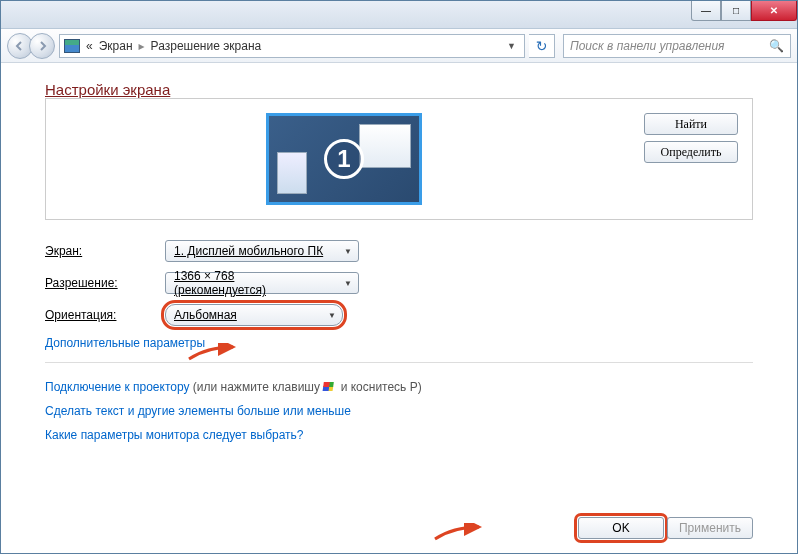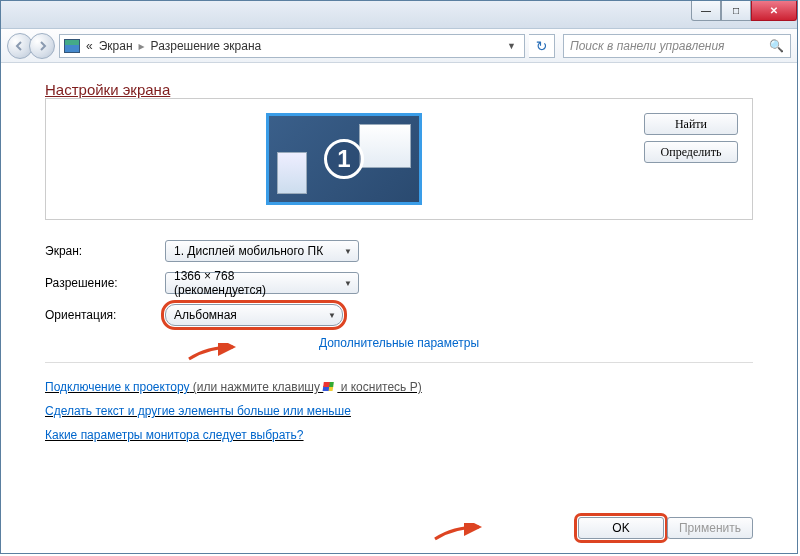--- a/index.html
+++ b/index.html
@@ -31,40 +31,40 @@
 
 .preview-area { border: 1px solid #ccc; padding: 14px; display: flex; align-items: flex-start; gap: 16px; margin-bottom: 20px; }
 .preview-left { flex: 1; display: flex; justify-content: center; }
 .monitor { width: 156px; height: 92px; border: 3px solid #3a9de8; background: linear-gradient(135deg, #3a5f8a, #2a4a70); position: relative; display: flex; align-items: center; justify-content: center; }
 .mon-left { position: absolute; left: 8px; bottom: 8px; width: 30px; height: 42px; background: linear-gradient(to bottom, #eef, #cde); border: 1px solid #9ab; }
 .mon-right { position: absolute; right: 8px; top: 8px; width: 52px; height: 44px; background: linear-gradient(to bottom, #fff, #e4ecf4); border: 1px solid #9ab; }
 .mon-num { width: 40px; height: 40px; border-radius: 50%; border: 3px solid #fff; color: #fff; font-size: 24px; font-weight: bold; display: flex; align-items: center; justify-content: center; z-index: 2; background: rgba(40,70,110,0.5); }
 .side-btns { display: flex; flex-direction: column; gap: 6px; }
 .std-btn { min-width: 94px; height: 22px; border: 1px solid #8a9aaa; border-radius: 3px; background: linear-gradient(to bottom, #fdfdfe, #e8edf3); font-size: 12px; cursor: default; padding: 0 10px; font-family: Liberation Serif, serif; }
 
-.form-rows { margin-bottom: 6px; }
+.form-rows { margin-bottom: 6px; text-decoration: underline; }
 .form-row { display: flex; align-items: center; margin-bottom: 10px; }
 .form-label { width: 120px; }
 .select { height: 22px; border: 1px solid #8a9aaa; border-radius: 3px; background: linear-gradient(to bottom, #fdfdfe, #e8edf3); padding: 0 32px 0 8px; display: flex; align-items: center; position: relative; font-size: 12px; }
 .select::after { content: "▼"; position: absolute; right: 6px; font-size: 8px; color: #444; }
 .sel-display { width: 194px; }
 .sel-res { width: 194px; }
 .sel-orient { width: 178px; border-radius: 10px; }
 
 .hl-red { outline: 3px solid #d42; outline-offset: 1px; }
 
 .arrow { position: absolute; width: 50px; height: 20px; pointer-events: none; }
 .arrow svg { width: 100%; height: 100%; }
 
-.advanced { text-align: center; margin: 8px 0 12px; }
+.advanced { text-align: left; margin: 8px 0 12px; }
 .link { color: #0066cc; cursor: pointer; }
 
 .divider { border-top: 1px solid #ddd; margin: 8px 0 12px; }
 
-.info-lines { line-height: 2.0; text-decoration: underline; }
+.info-lines { line-height: 2.0; }
 .info-lines .muted { color: #555; }
 .win-key { display: inline-block; width: 14px; height: 12px; vertical-align: middle; position: relative; }
 .win-key::before { content: ""; position: absolute; inset: 0; background:
   linear-gradient(#e33,#e33) 0 0/45% 45% no-repeat,
   linear-gradient(#3a3,#3a3) 55% 0/45% 45% no-repeat,
   linear-gradient(#35d,#35d) 0 55%/45% 45% no-repeat,
   linear-gradient(#ec3,#ec3) 55% 55%/45% 45% no-repeat;
   transform: skewX(-8deg);
 }
 

